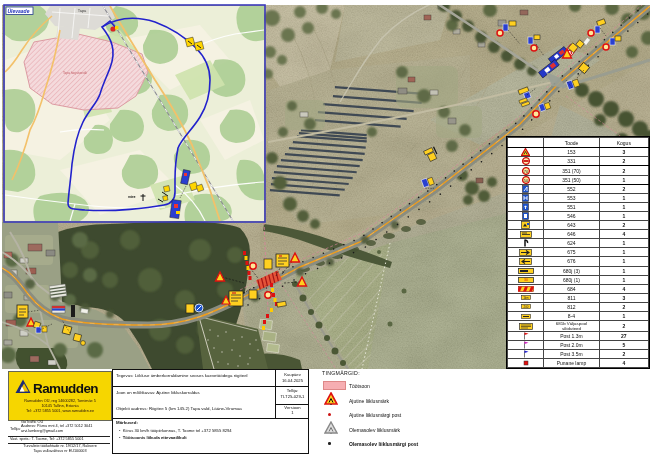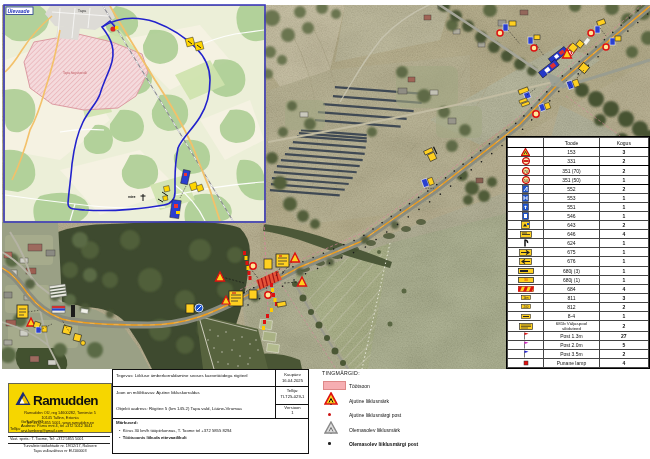--- a/index.html
+++ b/index.html
@@ -1014,21 +1014,21 @@
         <path d="M7,12 l0,1" stroke="#777" stroke-width="1"></path>
       </svg>
 <div class="abs" style="left:29px;top:59px;">Olemasolev liiklusmärk</div>
 
 <div class="abs" style="left:8px;top:74px;width:2.6px;height:2.6px;background:#222;border-radius:50%;"></div>
 <div class="abs" style="left:29px;top:73px;font-weight:bold;">Olemasolev liiklusmärgi post</div>
 </div>
 
 <div id="titleblock" class="abs" style="left:8px;top:369px;width:299px;height:87px;color:#111;">
 
-<div class="abs" style="left:0;top:14px;width:102px;height:48px;background:#f6d600;border:0.5px solid #665;">
+<div class="abs" style="left:0;top:2px;width:102px;height:48px;background:#f6d600;border:0.5px solid #665;">
 
 <svg class="abs" style="left:6px;top:6px;" width="92" height="18" viewBox="0 0 92 18">
 <path d="M8,1.5 L15.5,15 L0.5,15 Z" fill="#1b2a77"></path>
 <path d="M9,5.5 L13.5,13.6 L4.7,13.6 Z" fill="#f2c400"></path>
 <path d="M7,8.5 L9.6,13.6 L4.7,13.6 Z" fill="#ffffff"></path>
 <text x="18" y="14.5" font-size="13.5" font-weight="bold" fill="#111" font-family="Liberation Sans" letter-spacing="-0.6">Ramudden</text>
 </svg>
 
 <div class="abs" style="left:0;top:27px;width:100%;text-align:center;font-size:3.8px;line-height:4.8px;color:#211;">
 Ramudden OÜ, reg 14600282, Tornimäe 5<br>10145 Tallinn, Estonia<br>Tel: +372 5855 5001, www.ramudden.ee</div>

